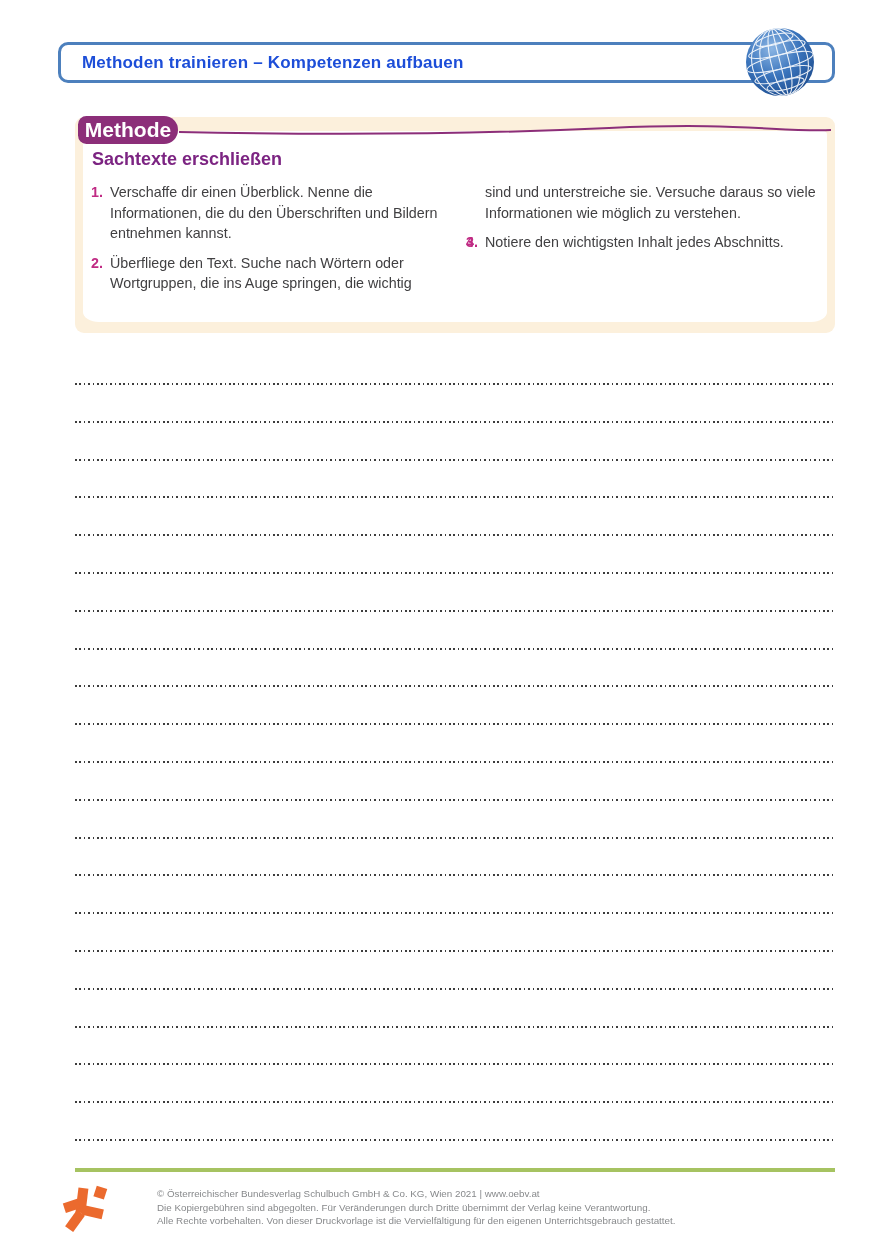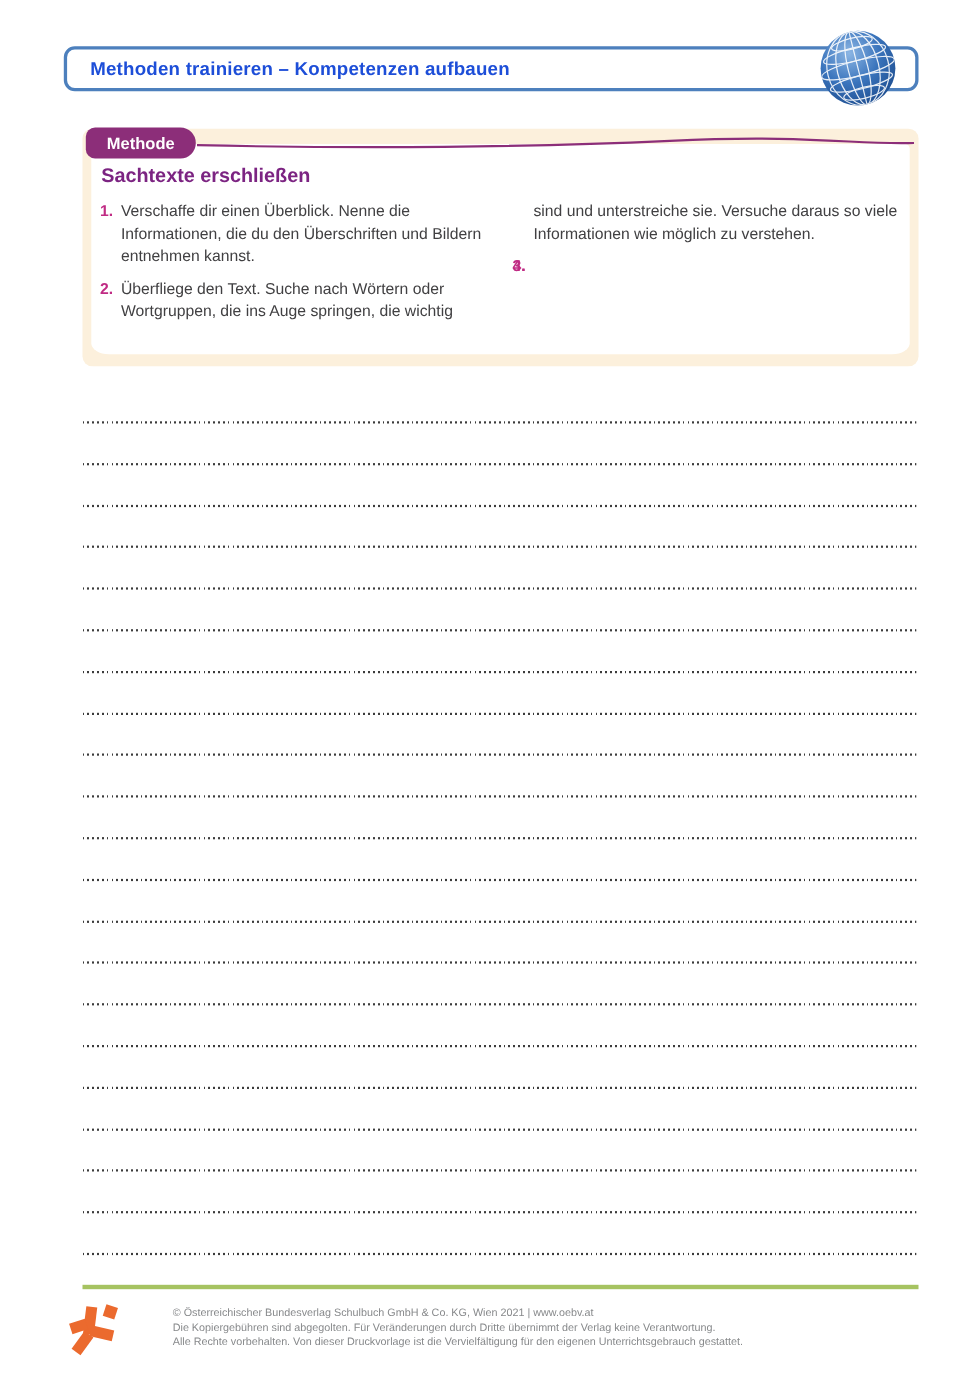--- a/index.html
+++ b/index.html
@@ -24,21 +24,21 @@
     position:absolute;left:75px;top:117px;width:760px;height:216px;
     background:#fcf0dc;border-radius:9px;
   }
   .mbox-inner{
     position:absolute;left:8px;right:8px;top:14px;bottom:11px;
     background:#ffffff;border-radius:4px 4px 16px 16px / 4px 4px 10px 10px;
   }
   .badge{
     position:absolute;left:3px;top:-1px;width:100px;height:28px;
     background:#8c2e79;border-radius:9px 15px 15px 9px;
-    color:#ffffff;font-weight:bold;font-size:15px;
+    color:#ffffff;font-weight:bold;font-size:21px;
     display:flex;align-items:center;justify-content:center;z-index:3;
   }
   .wave{position:absolute;left:104px;top:5px;width:652px;height:16px;z-index:2;}
   .mbox-content{
     position:absolute;left:16px;right:12px;top:32px;
   }
   .mbox-title{
     font-size:18px;font-weight:bold;color:#7c2482;margin:0 0 12px 1px;
   }
   .cols{display:flex;gap:18px;}
@@ -103,21 +103,21 @@
   <div class="mbox-content">
     <div class="mbox-title">Sachtexte erschließen</div>
     <div class="cols">
       <div class="col">
           <div class="m-item"><span class="m-num">1.</span><span>Verschaffe dir einen Überblick. Nenne die Informationen, die du den Überschriften und Bildern entnehmen kannst.</span></div>
           <div class="m-item"><span class="m-num">2.</span><span>Überfliege den Text. Suche nach Wörtern oder Wortgruppen, die ins Auge springen, die wichtig</span></div>
         </div>
       <div class="col">
           <div class="m-item"><span class="m-num"></span><span>sind und unterstreiche sie. Versuche daraus so viele Informationen wie möglich zu verstehen.</span></div>
           <div class="m-item"><span class="m-num">3.</span></div>
-          <div class="m-item"><span class="m-num">4.</span></div>
+          <div class="m-item"><span class="m-num">4.</span><span>Notiere den wichtigsten Inhalt jedes Abschnitts.</span></div>
         </div>
     </div>
   </div>
 </div>
 
 <div id="writing-area">
     <div class="dotline" style="top: 383px;"></div>
     <div class="dotline" style="top: 420.8px;"></div>
     <div class="dotline" style="top: 458.6px;"></div>
     <div class="dotline" style="top: 496.4px;"></div>

